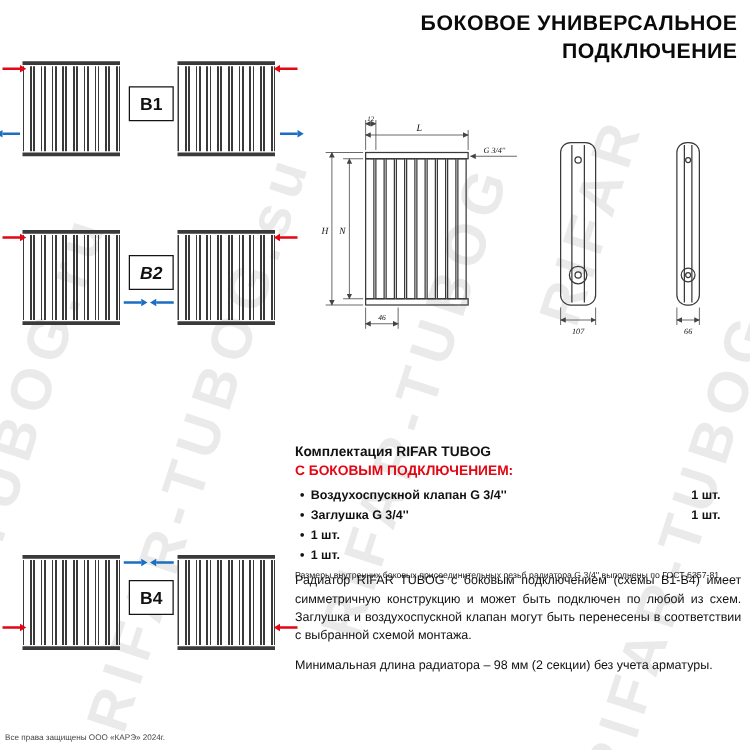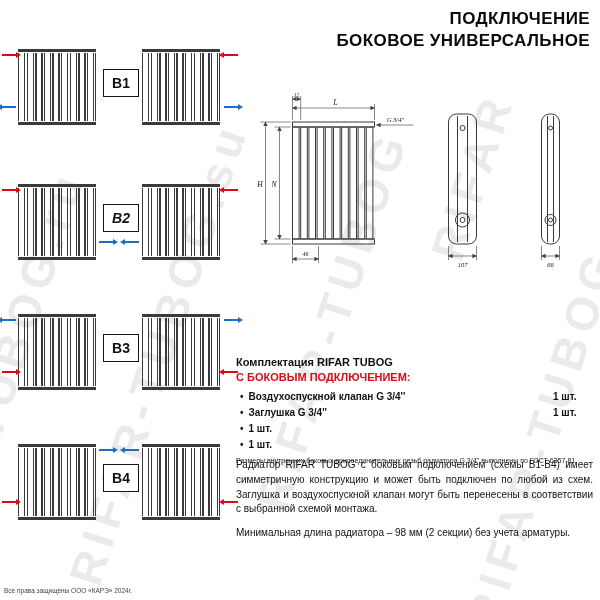--- a/index.html
+++ b/index.html
@@ -66,22 +66,22 @@
 
   <div id="wm-layer">
       <div class="wm" style="left: -42px; top: 430px; font-size: 46px;">TUBOG.ru</div>
       <div class="wm" style="left: 58px; top: 575px; font-size: 46px;">RIFAR-TUBOG.su</div>
       <div class="wm" style="left: 245px; top: 500px; font-size: 46px;">RIFAR-TUBOG</div>
       <div class="wm" style="left: 420px; top: 250px; font-size: 46px;">RIFAR</div>
       <div class="wm" style="left: 455px; top: 618px; font-size: 46px;">RIFAR-TUBOG</div>
     </div>
 
   <div class="title">
+    <div>БОКОВОЕ УНИВЕРСАЛЬНОЕ</div>
     <div>ПОДКЛЮЧЕНИЕ</div>
-    <div>БОКОВОЕ УНИВЕРСАЛЬНОЕ</div>
   </div>
 
   <div id="schemes">
       <div class="scheme-row" style="top: 3px;">
         <div class="radiator rad-left"></div>
         <div class="radiator rad-right"></div>
         <div class="scheme-label">В1</div>
         <span class="arrow right" style="color: rgb(227, 6, 19); left: -2px; top: 9px;"></span>
         <span class="arrow left" style="color: rgb(27, 110, 194); left: -2px; top: 61px;"></span>
         <span class="arrow left" style="color: rgb(227, 6, 19); left: 220px; top: 9px;"></span>
@@ -89,29 +89,20 @@
       </div>
       <div class="scheme-row" style="top: 138px; font-style: italic;">
         <div class="radiator rad-left"></div>
         <div class="radiator rad-right"></div>
         <div class="scheme-label">В2</div>
         <span class="arrow right" style="color: rgb(227, 6, 19); left: -2px; top: 9px;"></span>
         <span class="arrow right" style="color: rgb(27, 110, 194); left: 95px; top: 61px;"></span>
         <span class="arrow left" style="color: rgb(227, 6, 19); left: 220px; top: 9px;"></span>
         <span class="arrow left" style="color: rgb(27, 110, 194); left: 121px; top: 61px;"></span>
       </div>
-      <div class="scheme-row" style="top: 268px;">
-        <div class="radiator rad-left"></div>
-        <div class="radiator rad-right"></div>
-        <div class="scheme-label">В3</div>
-        <span class="arrow right" style="color: rgb(227, 6, 19); left: -2px; top: 61px;"></span>
-        <span class="arrow left" style="color: rgb(27, 110, 194); left: -2px; top: 9px;"></span>
-        <span class="arrow left" style="color: rgb(227, 6, 19); left: 220px; top: 61px;"></span>
-        <span class="arrow right" style="color: rgb(27, 110, 194); left: 220px; top: 9px;"></span>
-      </div>
       <div class="scheme-row" style="top: 398px;">
         <div class="radiator rad-left"></div>
         <div class="radiator rad-right"></div>
         <div class="scheme-label">В4</div>
         <span class="arrow right" style="color: rgb(227, 6, 19); left: -2px; top: 61px;"></span>
         <span class="arrow right" style="color: rgb(27, 110, 194); left: 95px; top: 9px;"></span>
         <span class="arrow left" style="color: rgb(227, 6, 19); left: 220px; top: 61px;"></span>
         <span class="arrow left" style="color: rgb(27, 110, 194); left: 121px; top: 9px;"></span>
       </div>
     </div>

